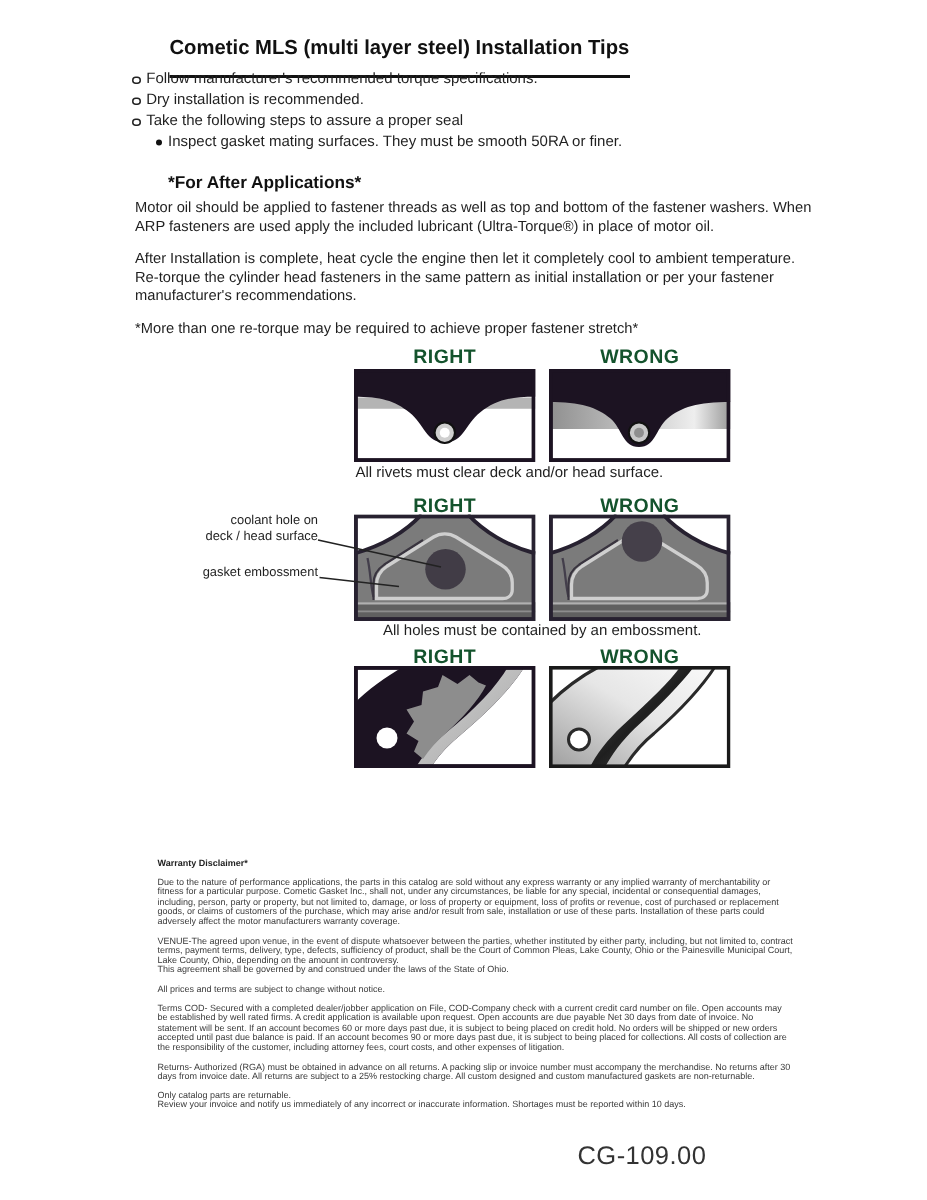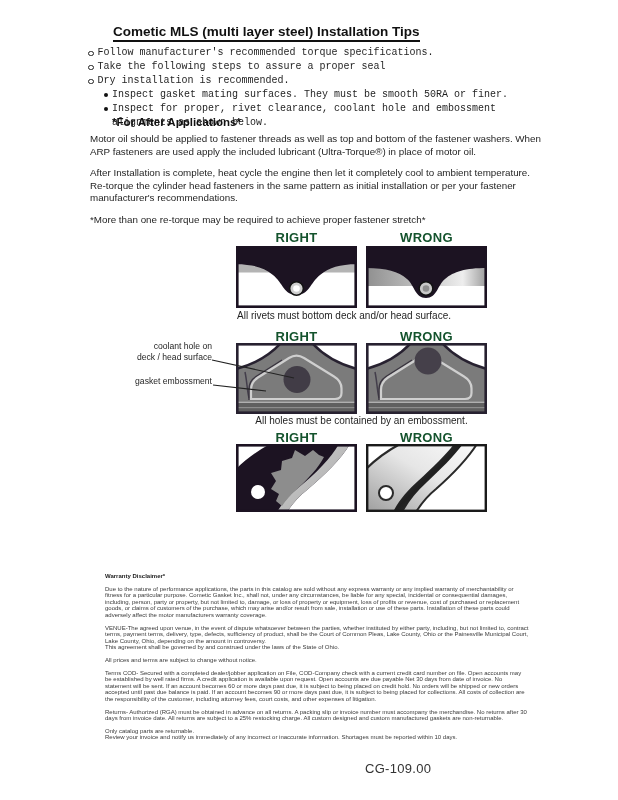--- a/index.html
+++ b/index.html
@@ -1,22 +1,22 @@
 <!DOCTYPE html>
 <html><head>
 <meta charset="utf-8">
 <style>
   html,body{margin:0;padding:0;background:#fff;}
   .page{position:relative;width:618px;height:800px;background:#ffffff;
         font-family:"Liberation Sans",sans-serif;color:#1f1f1f;overflow:hidden;}
 
   .title{position:absolute;left:113px;top:24px;font-size:13.5px;font-weight:bold;
-         color:#111;border-bottom:2px solid #111;padding-bottom:1px;white-space:nowrap;}
-
-  .tips{position:absolute;left:88px;top:46px;width:452px;font-size:10px;line-height:14px;font-family:Liberation Mono, monospace;}
+         color:#111;border-bottom:2px solid #111;padding-bottom:11px;white-space:nowrap;}
+
+  .tips{position:absolute;left:88px;top:46px;width:452px;font-size:10px;line-height:14px;}
   .tip{display:flex;align-items:flex-start;}
   .tip .o{width:3.5px;height:3.5px;border:1px solid #222;border-radius:50%;margin:4.5px 4px 0 0;flex:none;}
   .tip.sub{margin-left:16px;}
   .tip.sub .b{width:4px;height:4px;background:#111;border-radius:50%;margin:5px 4px 0 0;flex:none;}
 
   .diesel-h{position:absolute;left:112px;top:116px;font-size:11.5px;font-weight:bold;color:#111;}
   .diesel{position:absolute;left:90px;top:133px;width:452px;font-size:9.8px;line-height:12.6px;}
   .diesel p{margin:0 0 9px;}
 
   .dg-label{position:absolute;width:121px;font-size:13px;font-weight:bold;letter-spacing:.3px;
@@ -27,49 +27,45 @@
   .cap-center{width:251px;text-align:center;}
 
   .callout{position:absolute;right:406px;font-size:8.6px;line-height:10.5px;text-align:right;color:#1f1f1f;white-space:nowrap;}
   .lines{position:absolute;left:110px;top:330px;pointer-events:none;}
 
   .legal{position:absolute;left:105px;top:573px;width:424px;font-size:6px;line-height:6.6px;color:#3a3a3a;}
   .legal .h{font-weight:bold;margin:0 0 6px;color:#222;}
   .legal p{margin:0 0 6px;}
   .legal p.cont{margin-top:-6px;}
 
-  .footer-code{position:absolute;left:365px;top:761px;font-size:13px;letter-spacing:.3px;color:#333;}
+  .footer-code{position:absolute;left:385px;top:761px;font-size:17px;letter-spacing:.3px;color:#333;}
 </style>
 </head>
 <body>
 
 <div class="page">
 
   <div class="title">Cometic MLS (multi layer steel) Installation Tips</div>
 
   <div class="tips">
     <div class="tip">
       <span class="o"></span>
       <span>Follow manufacturer's recommended torque specifications.</span>
     </div>
     <div class="tip">
       <span class="o"></span>
-      <span>Take the following steps to assure a proper seal</span>
+      <span>Dry installation is recommended.</span>
     </div>
     <div class="tip">
       <span class="o"></span>
-      <span>Dry installation is recommended.</span>
+      <span>Take the following steps to assure a proper seal</span>
     </div>
     <div class="tip sub">
       <span class="b"></span>
       <span>Inspect gasket mating surfaces.  They must be smooth 50RA or finer.</span>
-    </div>
-    <div class="tip sub">
-      <span class="b"></span>
-      <span>Inspect for proper, rivet clearance, coolant hole and embossment alignments as shown below.</span>
     </div>
   </div>
 
   <div class="diesel-h">*For After Applications*</div>
   <div class="diesel">
     <p>Motor oil should be applied to fastener threads as well as top and bottom of the fastener washers. When ARP fasteners are used apply the included lubricant (Ultra-Torque®) in place of motor oil.</p>
     <p>After Installation is complete, heat cycle the engine then let it completely cool to ambient temperature. Re-torque the cylinder head fasteners in the same pattern as initial installation or per your fastener manufacturer's recommendations.</p>
     <p>*More than one re-torque may be required to achieve proper fastener stretch*</p>
   </div>
 
@@ -99,21 +95,21 @@
       </defs>
       <rect width="121" height="62" fill="#ffffff"></rect>
       <rect y="21.5" width="121" height="18.5" fill="url(#g1)"></rect>
       <path d="M0,0 H121 V22 C99,22 88,25.5 79,33 C71,40 71,52 60,52 C49,52 49,40 41,33 C32,25.5 21,22 0,22 Z" fill="#1c1322"></path>
       <circle cx="60" cy="42.5" r="6.8" fill="#c9c9c9" stroke="#111" stroke-width="1.4"></circle>
       <circle cx="60" cy="42.5" r="3.3" fill="#8f8f8f"></circle>
       <rect x="1.3" y="1.3" width="118.4" height="59.4" fill="none" stroke="#1c1322" stroke-width="2.6"></rect>
     </svg>
   </div>
 
-  <div class="dg-cap" style="left:237px;top:311px">All rivets must bottom deck and/or head surface.</div>
+  <div class="dg-cap" style="left:237px;top:311px">All rivets must clear deck and/or head surface.</div>
 
   <div class="dg-label" style="left:236px;top:329px">RIGHT</div>
   <div class="dg-label" style="left:366px;top:329px">WRONG</div>
 
   <div class="callout" style="top:341px">
     <div>coolant hole on</div>
     <div>deck / head surface</div>
   </div>
   <div class="callout" style="top:376px">
     <div>gasket embossment</div>

